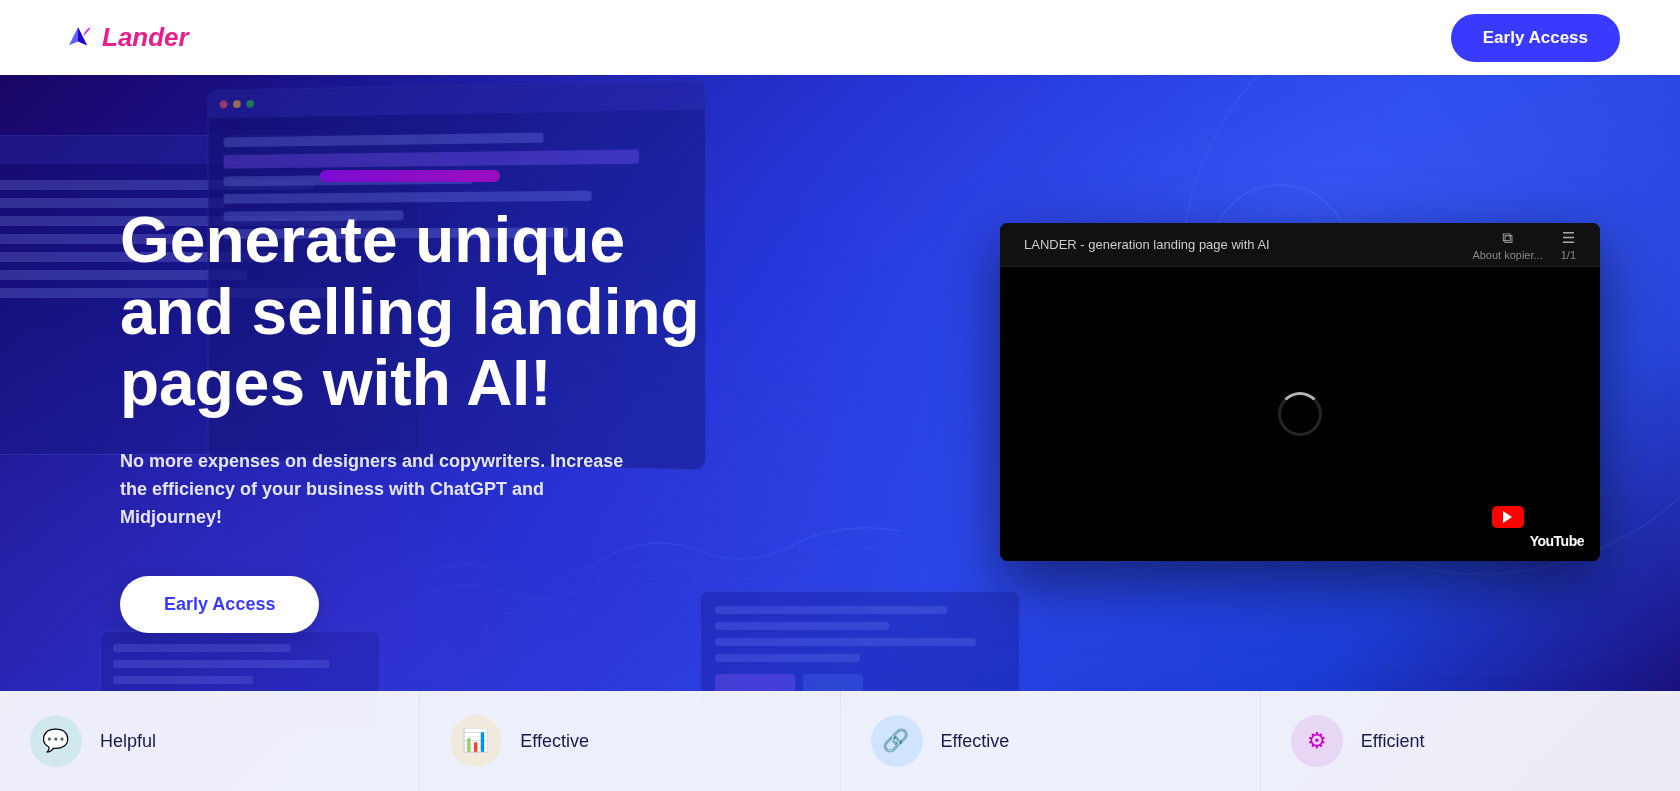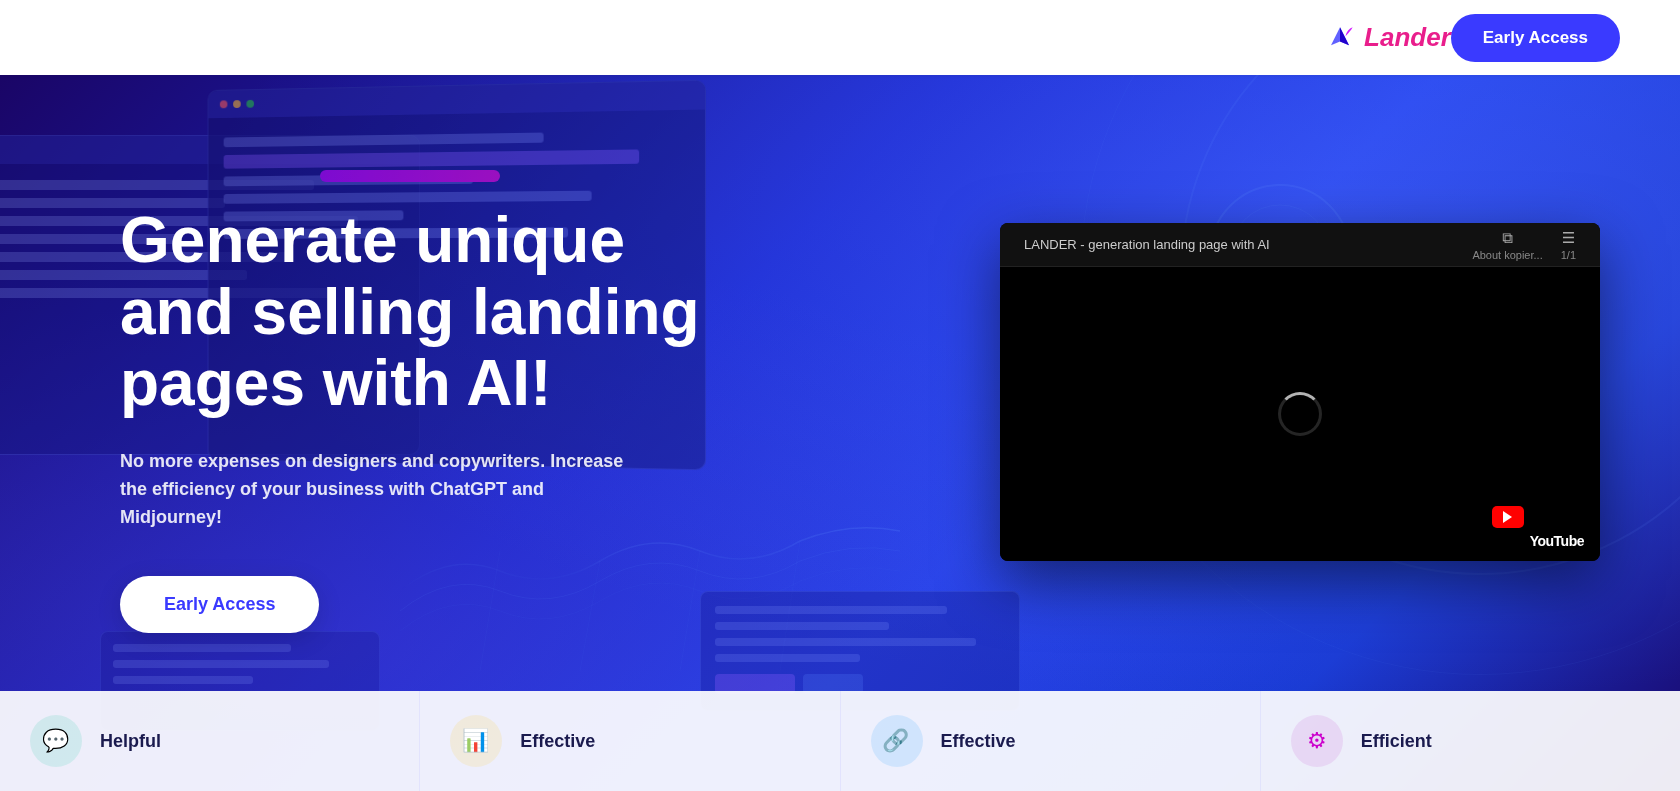--- a/index.html
+++ b/index.html
@@ -6,21 +6,21 @@
     body { font-family: -apple-system, BlinkMacSystemFont, 'Segoe UI', sans-serif; overflow-x: hidden; width: 1680px; }
 
     
     .navbar {
       position: relative;
       z-index: 10;
       background: #fff;
       height: 75px;
       display: flex;
       align-items: center;
-      justify-content: flex-end;
+      justify-content: space-between;
       padding: 0 60px;
       box-shadow: 0 1px 4px rgba(0,0,0,0.06);
     }
     .logo {
       display: flex;
       align-items: center;
       gap: 6px;
       cursor: pointer;
     }
     .logo-icon {
@@ -342,21 +342,21 @@
       justify-content: center;
       font-size: 22px;
       flex-shrink: 0;
     }
     .icon-green { background: rgba(0,200,150,0.12); color: #00c896; }
     .icon-yellow { background: rgba(255,200,0,0.12); color: #ffb800; }
     .icon-blue { background: rgba(0,150,255,0.12); color: #0096ff; }
     .icon-pink { background: rgba(200,50,200,0.12); color: #cc00cc; }
     .feature-label {
       font-size: 18px;
-      font-weight: 700;
+      font-weight: 400;
       color: #1a1a4e;
     }
 
     
     .deco-screen-bottom {
       position: absolute;
       bottom: 80px;
       left: 700px;
       width: 320px;
       height: 120px;

